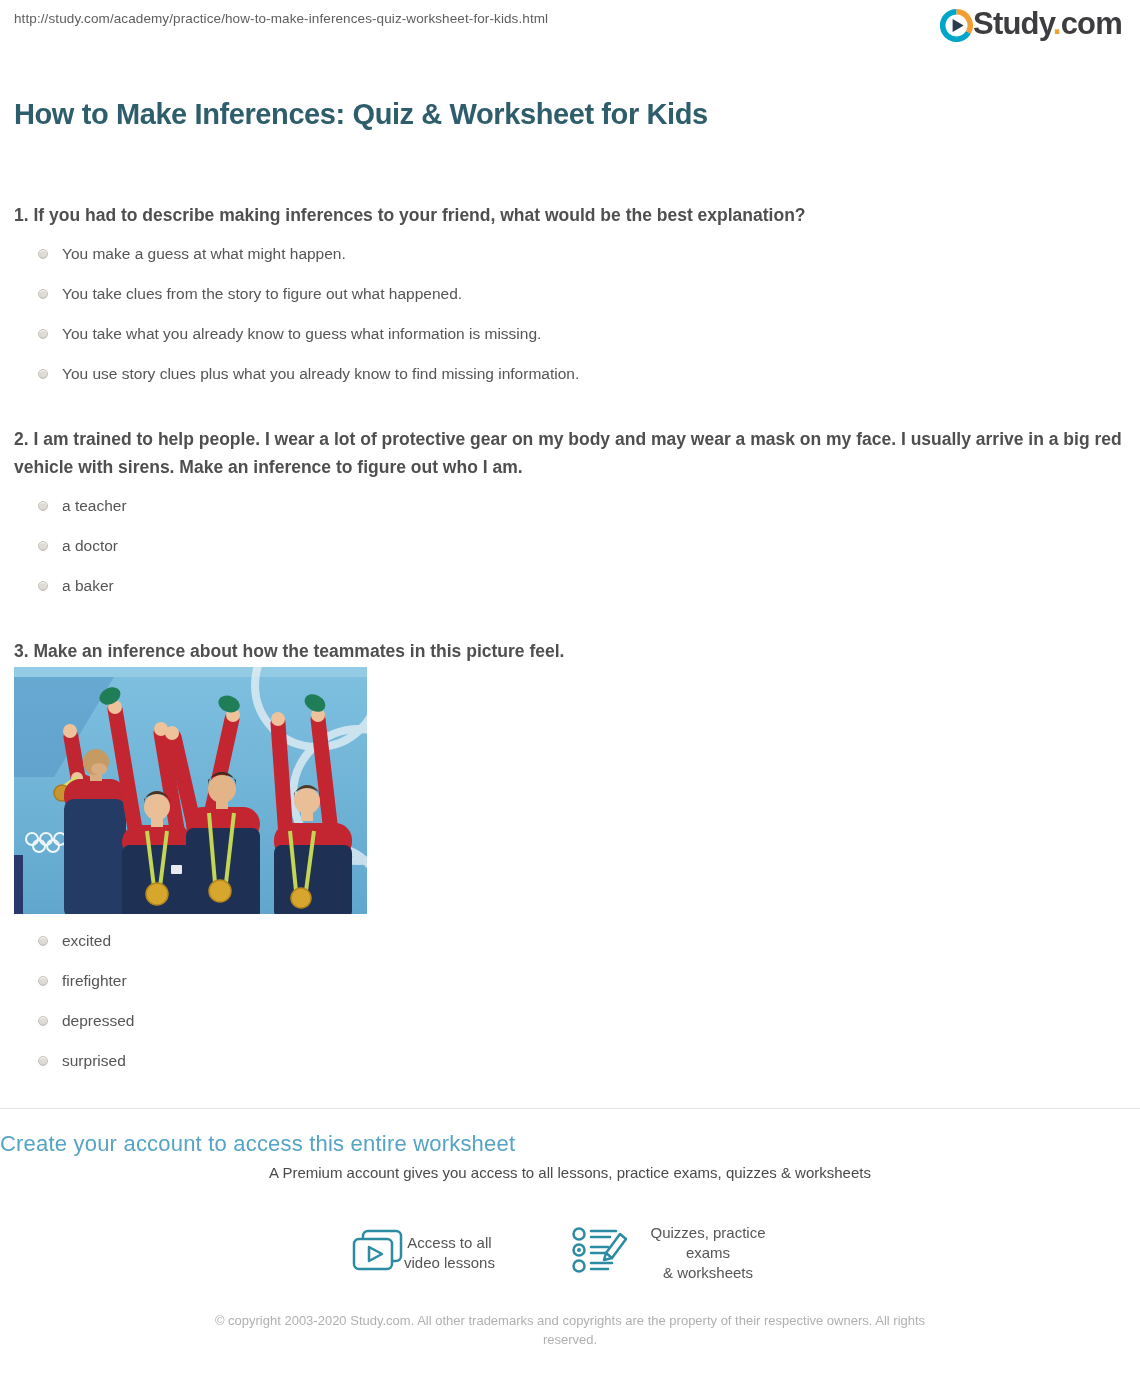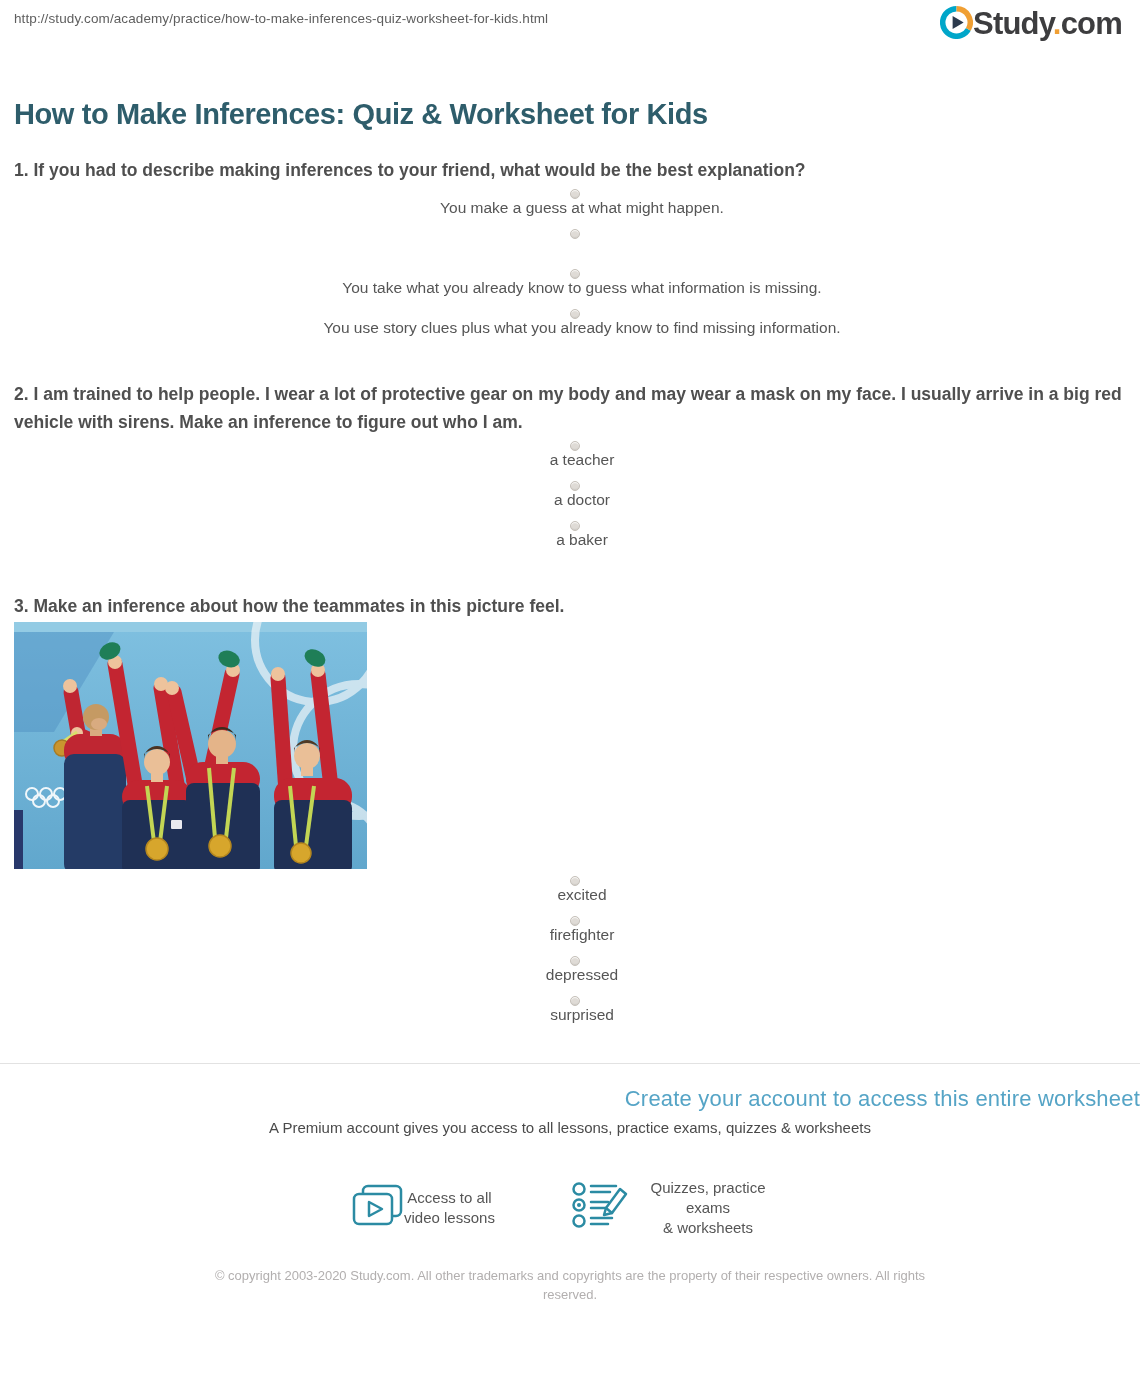--- a/index.html
+++ b/index.html
@@ -6,48 +6,48 @@
   html,body { background:#ffffff; }
   body {
     width:1140px; height:1397px; position:relative; overflow:hidden;
     font-family:"Liberation Sans","DejaVu Sans",sans-serif; color:#4f4f4f;
   }
   .content { padding:0 14px; }
 
   
   .top { position:relative; height:50px;text-decoration:underline; }
   .url { position:absolute; left:14px; top:11px; font-size:13.5px; color:#5e5e5e; letter-spacing:.1px; }
-  .logo { position:absolute; right:18px; top:6px; display:flex; align-items:flex-start; }
+  .logo { position:absolute; right:18px; top:6px; display:flex; align-items:flex-end; }
   .logo-text { font-size:31px; font-weight:bold; color:#3d3d3f; letter-spacing:-0.8px; }
   .logo-text .dot { color:#f09f33; }
 
   
   h1.page-title {
     margin:48px 14px 0; font-size:29px; font-weight:bold;
     color:#2e5d6b; letter-spacing:-0.4px;
   }
 
   
   .q-heading { margin:31px 0 0; font-size:17.5px; font-weight:bold; color:#4f4f4f; line-height:28px; }
-  .q-first  { margin-top:25px; }
+  .q-first  { margin-top:70px; }
   .options { margin-top:5px; }
-  .option { height:40px; display:flex; align-items:center; padding-left:24px; cursor:pointer;flex-direction:column; }
+  .option { height:40px; display:flex; align-items:center; padding-left:24px; cursor:pointer; }
   .radio {
     width:10px; height:10px; border-radius:50%; flex:0 0 10px;
     background:#dfdbd6; border:1px solid #c6c1ba;
     box-shadow:inset 0 1px 1px rgba(255,255,255,.9), inset 0 -1px 1px rgba(0,0,0,.07);
     margin-right:14px;
   }
   .opt-label { font-size:15.5px; color:#555555; }
 
   .photo-wrap { margin:2px 0 0; width:353px; height:247px; display:block; }
 
   
   hr.divider { border:none; border-top:1px solid #e2e2e2; margin:27px 0 0; }
-  .cta-heading { margin-top:20px; text-align:right; font-size:22px; line-height:30px; color:#55a4c6; font-weight:normal; letter-spacing:.2px; }
+  .cta-heading { margin-top:20px; text-align:left; font-size:22px; line-height:30px; color:#55a4c6; font-weight:normal; letter-spacing:.2px; }
   .cta-sub { margin-top:4px; text-align:center; font-size:15px; line-height:20px; color:#4a4a4a; }
   .features { margin-top:32px; display:flex; justify-content:center; }
   .feature { width:218px; display:flex; align-items:center; }
   .feature .icon-box { height:52px; display:flex; align-items:flex-end; justify-content:center; }
   .feature .cap { margin-top:8px; text-align:center; font-size:15px; line-height:20px; color:#555555; }
   .copyright { margin:28px auto 0; max-width:740px; text-align:center; font-size:13px; line-height:19px; color:#b2afaf; }
 
   svg { display:block; }
 </style>
 </head>
@@ -71,20 +71,21 @@
 
   <section>
     <h2 class="q-heading q-first">1. If you had to describe making inferences to your friend, what would be the best explanation?</h2>
     <div class="options">
       <div class="option">
         <span class="radio"></span>
         <span class="opt-label">You make a guess at what might happen.</span>
       </div>
       <div class="option">
         <span class="radio"></span>
+        <span class="opt-label">You take clues from the story to figure out what happened.</span>
       </div>
       <div class="option">
         <span class="radio"></span>
         <span class="opt-label">You take what you already know to guess what information is missing.</span>
       </div>
       <div class="option">
         <span class="radio"></span>
         <span class="opt-label">You use story clues plus what you already know to find missing information.</span>
       </div>
     </div>

